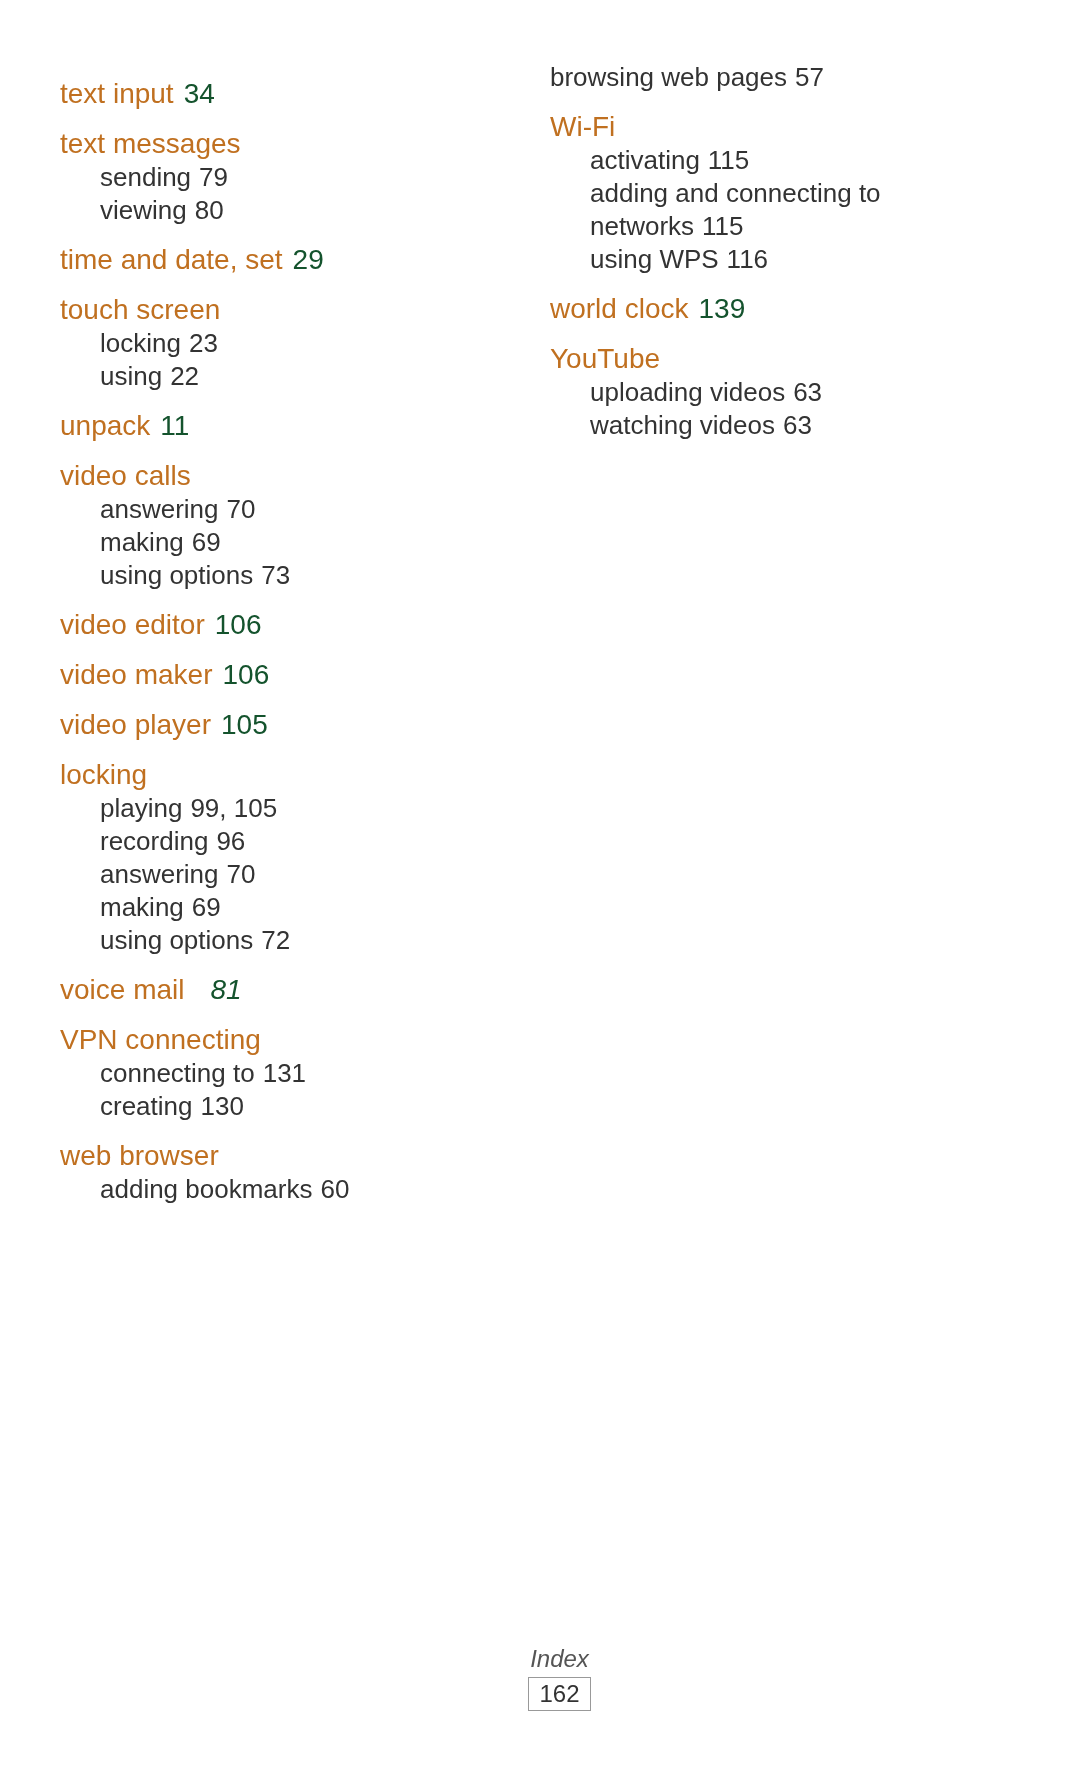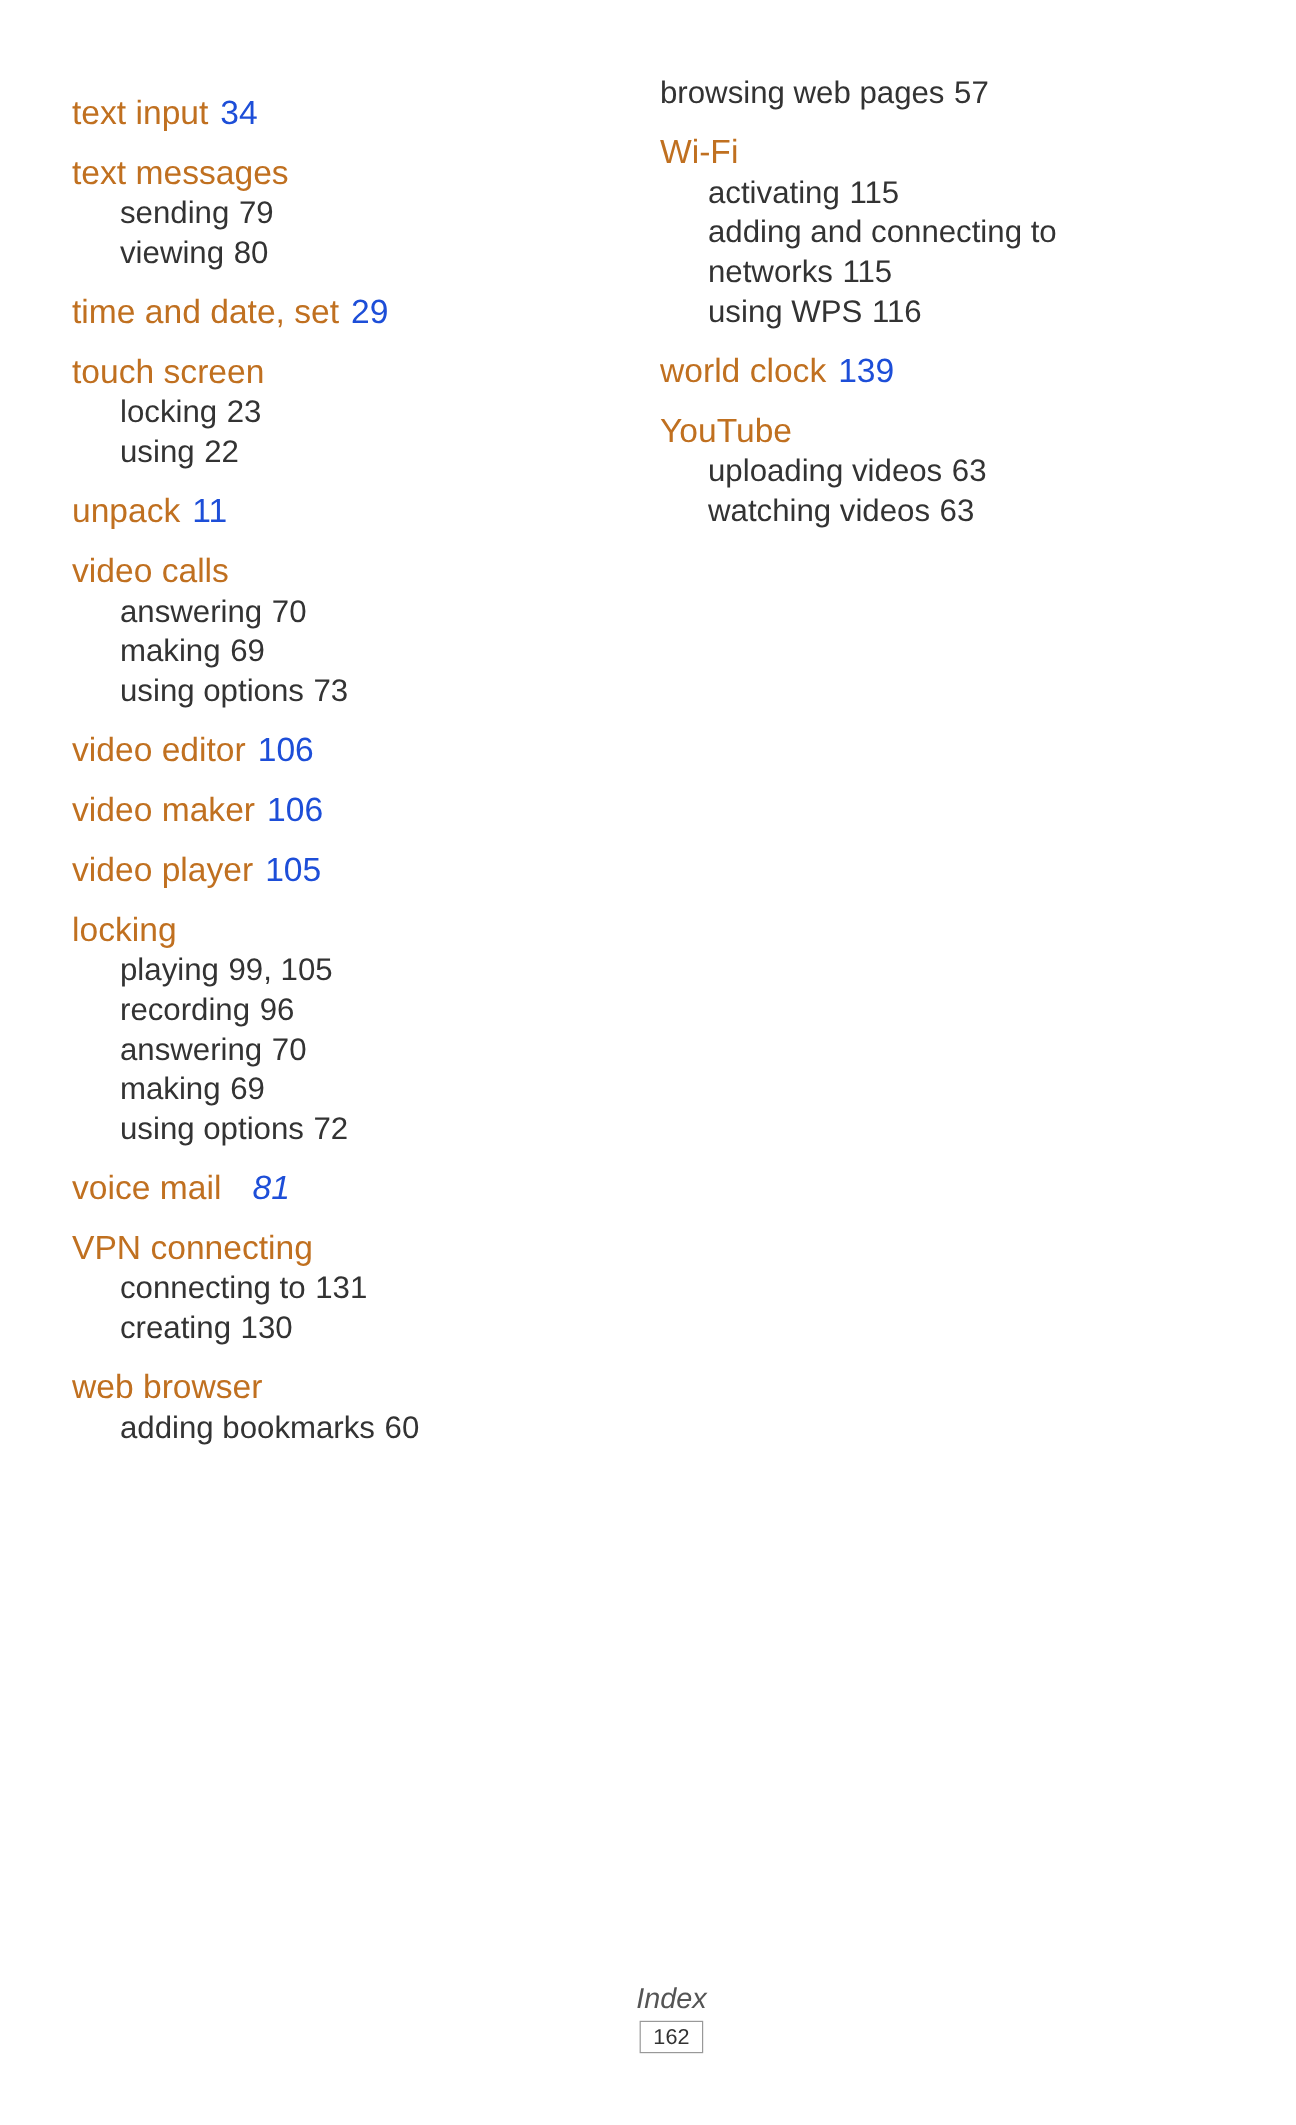--- a/index.html
+++ b/index.html
@@ -42,21 +42,21 @@
       display: block;
     }
 
     .index-term-inline {
       color: #c07020;
       font-size: 28px;
       font-weight: normal;
     }
 
     .page-num {
-      color: #1d4ed8;
+      color: #14532d;
       font-size: 28px;
     }
 
     .sub-item-line {
       display: flex;
       align-items: center;
       padding-left: 40px;
       margin: 2px 0;
     }
 
@@ -81,21 +81,21 @@
     }
 
     .footer-label {
       font-style: italic;
       font-size: 24px;
       color: #555555;
       display: block;
     }
 
     .footer-page {
-      font-size: 18px;
+      font-size: 24px;
       color: #333333;
       border: 1px solid #999;
       display: inline-block;
       padding: 2px 10px;
       margin-top: 4px;
     }
 
     .term-row {
       display: flex;
       align-items: baseline;

